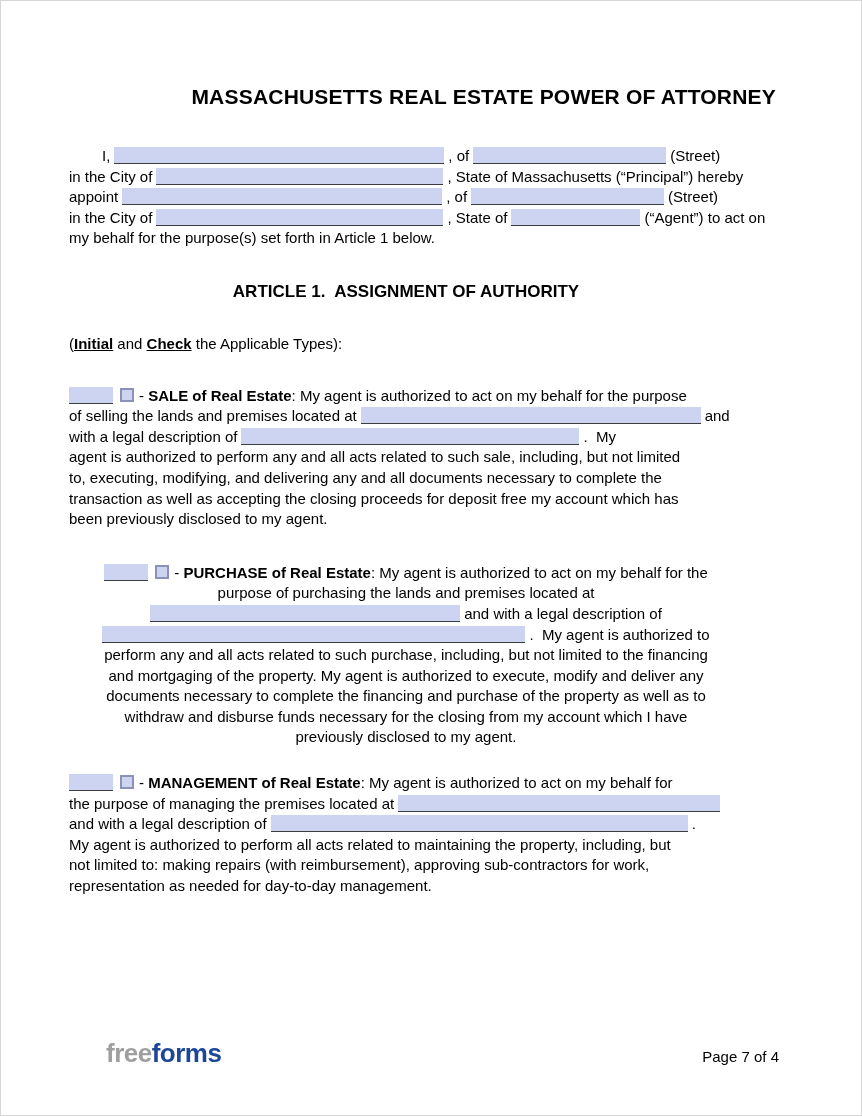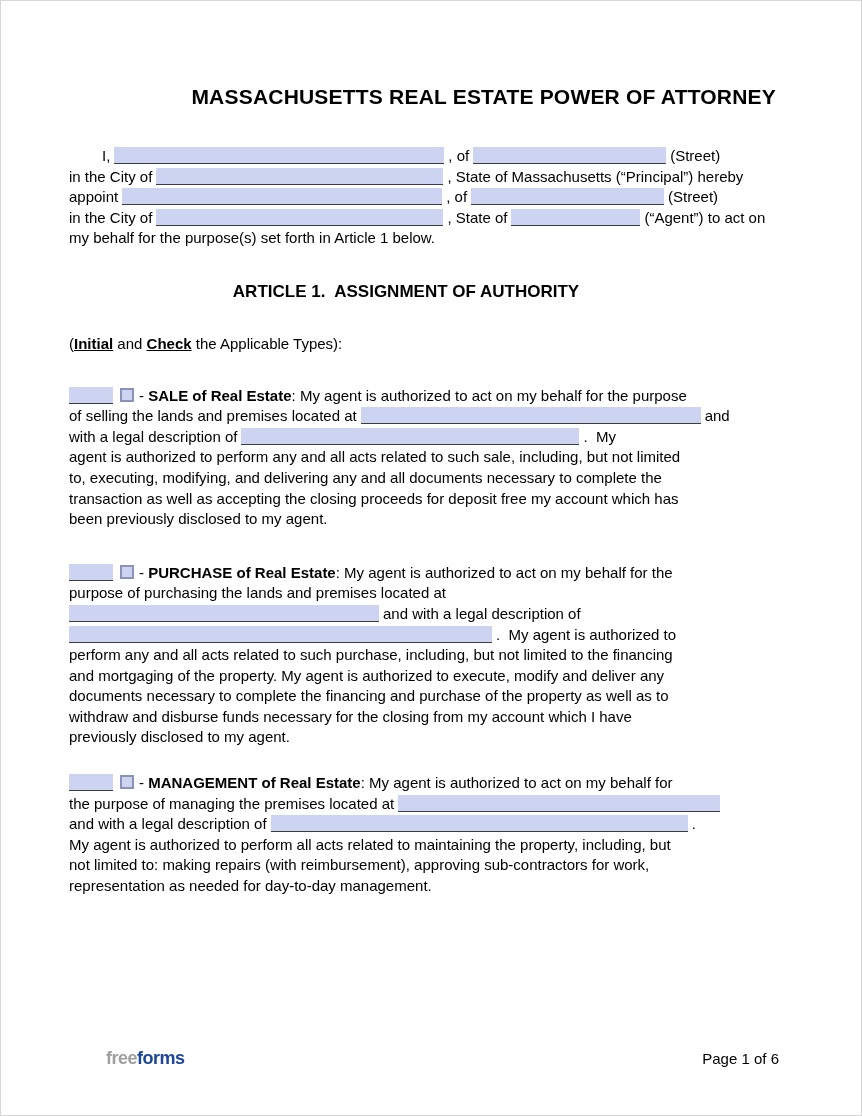--- a/index.html
+++ b/index.html
@@ -14,24 +14,24 @@
   .line { white-space:nowrap; }
   .tab { display:inline-block; width:33px; }
   .blank { display:inline-block; height:16px; background:#ccd4f1; border-bottom:1px solid #3d3d3d; vertical-align:-3px; margin:0 4px; }
   .blank.initial { width:44px; margin:0 7px 0 0; }
   .checkbox { display:inline-block; width:10px; height:10px; border:2px solid #8a92ba; background:#cdd4ef; vertical-align:-1px; margin:0 5px 0 0; }
   .intro { margin-top:37px; }
   .article-heading { margin:33px 0 16px 0; width:674px; text-align:center; font-size:17px; font-weight:bold; white-space:pre; }
   .instruction { margin-top:32px; }
   .u { text-decoration:underline; }
   .sec-sale { margin-top:31px; }
-  .sec-purchase { margin-top:33px; }
+  .sec-purchase { margin-top:33px;text-align:center; }
   .sec-management { margin-top:25px; }
   .footer { position:absolute; left:105px; right:82px; bottom:46px; display:flex; justify-content:space-between; align-items:baseline; }
-  .logo { font-size:18px; font-weight:bold; letter-spacing:-0.5px;margin-top:8px; }
+  .logo { font-size:26px; font-weight:bold; letter-spacing:-0.5px;margin-top:8px; }
   .logo-free { color:#9f9f9f; }
   .logo-forms { color:#1c4698; }
   .page-num { font-size:15px; color:#000; }
 </style>
 </head>
 <body>
 
 <div class="page">
 
   <h1 class="title">MASSACHUSETTS REAL ESTATE POWER OF ATTORNEY</h1>
@@ -78,16 +78,16 @@
       <div class="line"><span>and with a legal description of</span><span class="blank" style="width:417px"></span><span>.</span></div>
       <div class="line"><span>My agent is authorized to perform all acts related to maintaining the property, including, but</span></div>
       <div class="line"><span>not limited to: making repairs (with reimbursement), approving sub-contractors for work,</span></div>
       <div class="line"><span>representation as needed for day-to-day management.</span></div>
     </div>
 
   </div>
 
   <div class="footer">
     <div class="logo"><span class="logo-free">free</span><span class="logo-forms">forms</span></div>
-    <div class="page-num">Page 1 of 6</div>
+    <div class="page-num">Page 7 of 4</div>
   </div>
 
 </div>
 
 </body></html>

